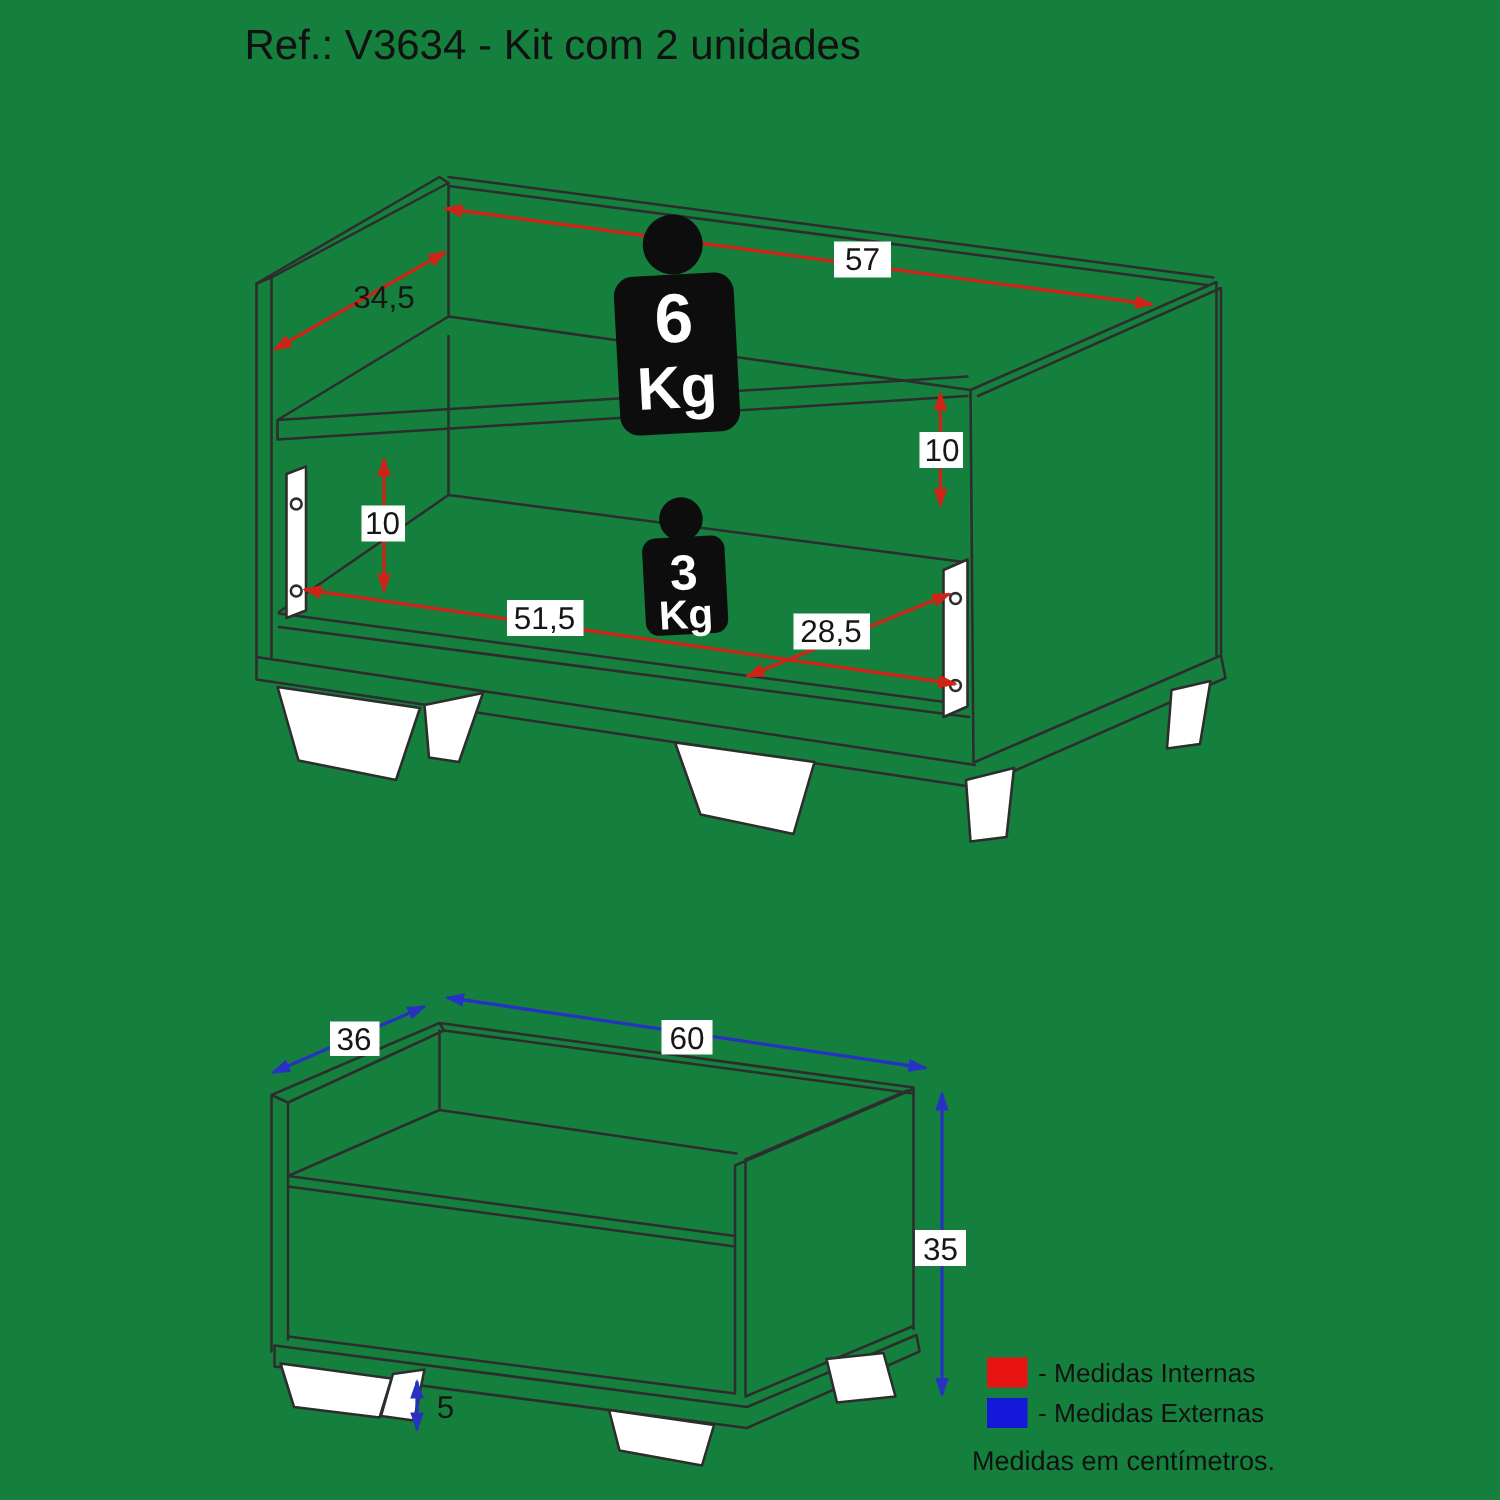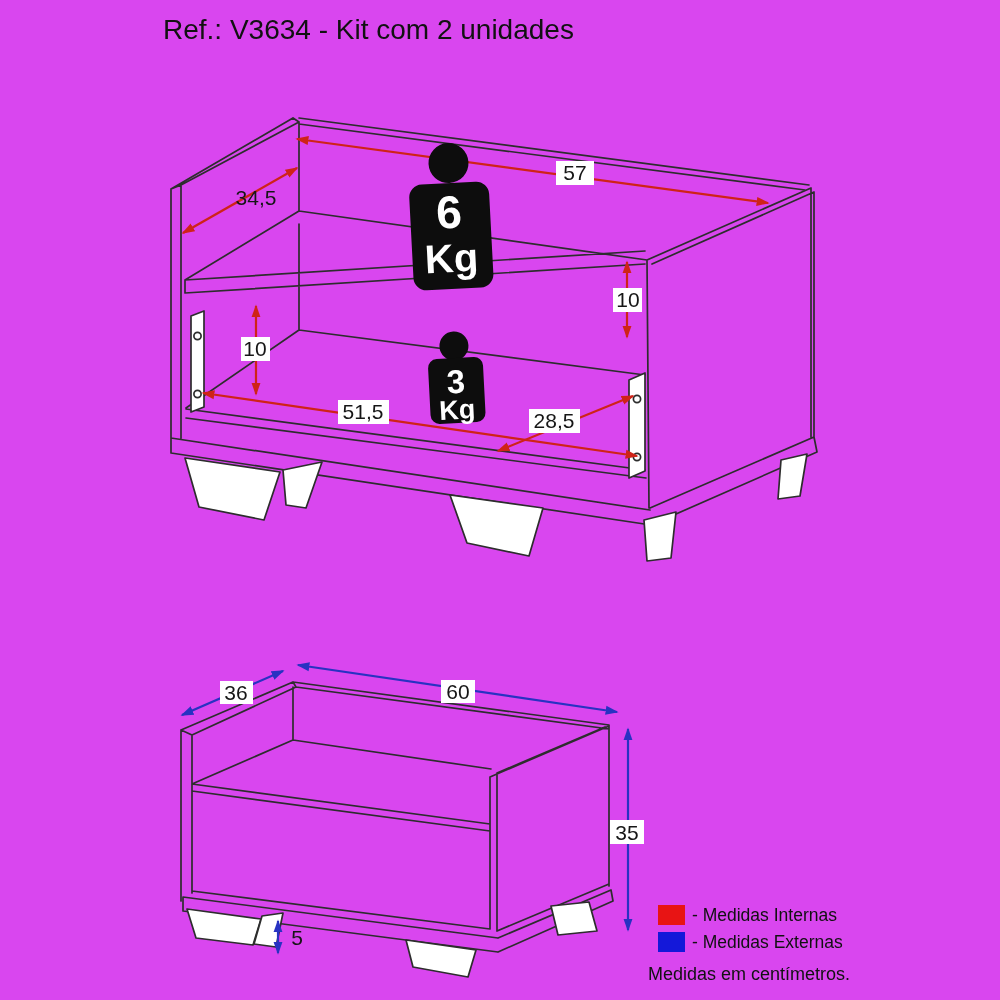--- a/index.html
+++ b/index.html
@@ -1,16 +1,16 @@
 <!DOCTYPE html>
 <html><head>
 <meta charset="utf-8">
 <style>
   html,body { margin:0; padding:0; background:#ffffff; }
-  .stage { position:relative; width:1000px; height:1000px; background:#d946ef;
+  .stage { position:relative; width:1000px; height:1000px; background:#15803d;
            font-family:"Liberation Sans", sans-serif; }
   svg { display:block; }
   .ln   { fill:none; stroke:#2d2d2d; stroke-width:1.7; stroke-linejoin:round; stroke-linecap:round; }
   .face { fill:#ffffff; stroke:#2d2d2d; stroke-width:1.7; stroke-linejoin:round; }
   .arrow-internal { stroke:#cf2318; stroke-width:2.2; fill:none; }
   .arrow-external { stroke:#2832c2; stroke-width:2.2; fill:none; }
   .dim-label { font-size:21px; fill:#161616; text-anchor:middle; }
   .label-bg  { fill:#ffffff; }
   .kg-shape  { fill:#0d0d0d; }
   .kg-text   { fill:#ffffff; font-weight:bold; text-anchor:middle; }

